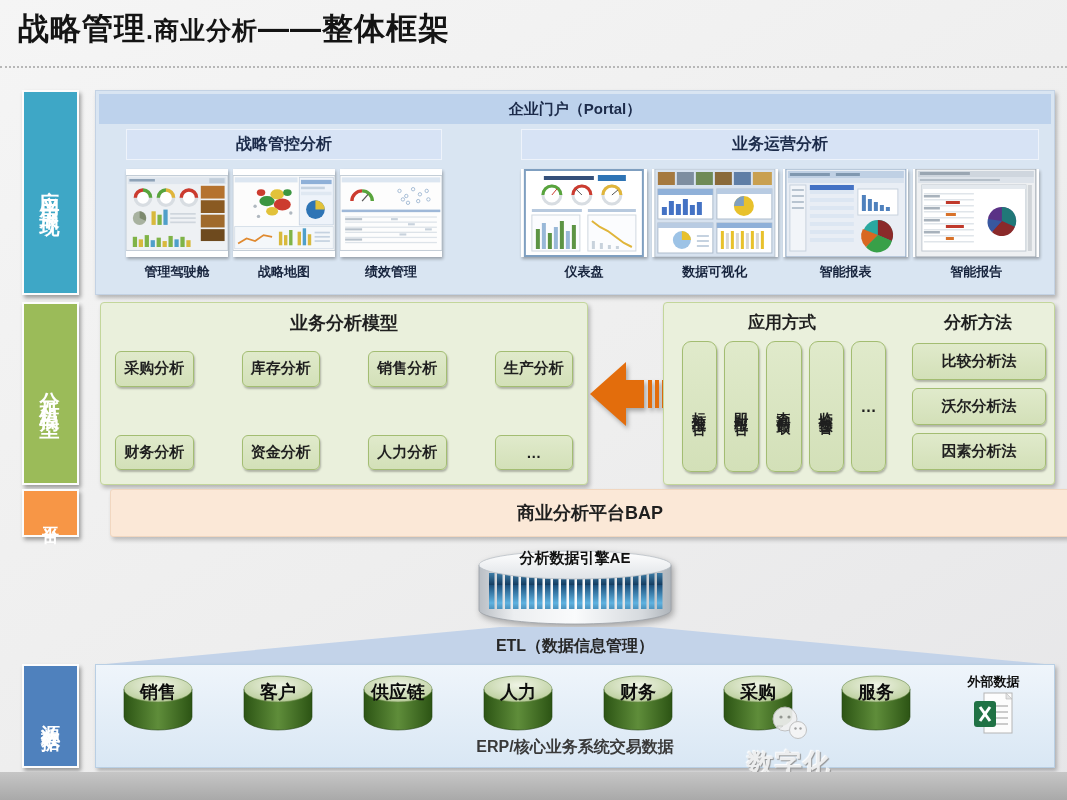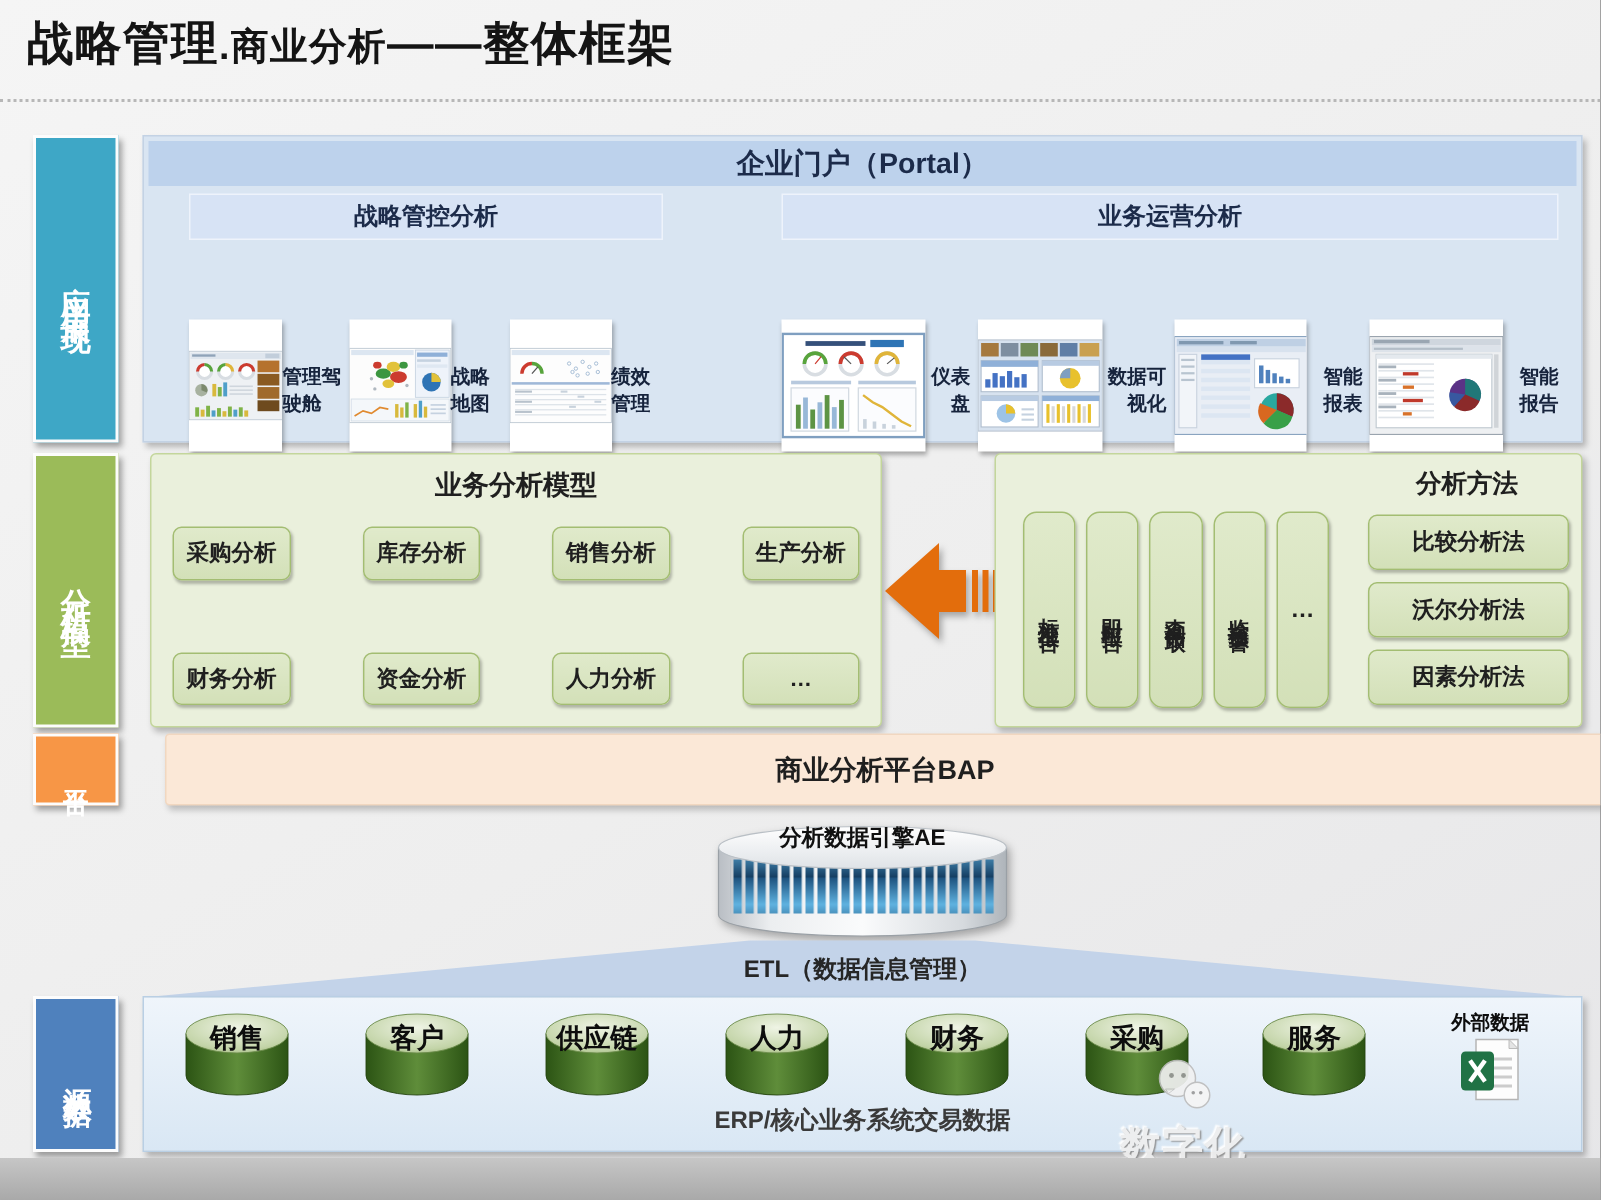--- a/index.html
+++ b/index.html
@@ -22,28 +22,28 @@
   #side-model{ top:302px; height:183px; background:#9bbb59; }
   #side-platform{ top:489px; height:48px; background:#f79646; }
   #side-platform span{ font-size:17px; letter-spacing:0; }
   #side-source{ top:664px; height:104px; background:#4f81bd; }
   #side-source span{ letter-spacing:4px; font-size:19px;}
 
   
   .portal{ position:absolute; left:95px; top:90px; width:960px; height:205px;
     background:#d9e5f2; border:1px solid #c3d2e4; box-shadow:2px 3px 4px rgba(0,0,0,.25); }
   .portal-header{ position:absolute; left:3px; right:3px; top:3px; height:30px; background:#bdd2ec;
-    display:flex; align-items:center; justify-content:center; font-weight:bold; font-size:19px; color:#1c2b4a; }
+    display:flex; align-items:center; justify-content:center; font-weight:bold; font-size:15px; color:#1c2b4a; }
   .pgroup{ position:absolute; top:38px; bottom:6px; }
   #pgroup-strategy{ left:30px; width:316px; }
   #pgroup-operations{ left:425px; width:518px;text-align:right; }
   .pgroup-title{ height:31px; background:#d7e3f5; border:1px solid #eef3fb;
     display:flex; align-items:center; justify-content:center; font-weight:bold; font-size:16px; color:#1c2b4a; }
   .thumb-row{ display:flex; gap:5px; margin-top:9px; }
-  .thumb{ flex:1; display:flex; flex-direction:row; align-items:center;margin-top:44px; }
+  .thumb{ flex:1; display:flex; flex-direction:column; align-items:center; }
   .thumb svg{ width:100%; height:88px; box-shadow:1px 2px 3px rgba(0,0,0,.3); background:#fff; }
   .thumb-label{ margin-top:6px; font-weight:bold; font-size:13px; color:#16233c; }
 
   
   .green-panel{ position:absolute; top:302px; height:183px; background:#eaf0dc; border:1px solid #c3d69b;
     border-radius:4px; box-shadow:2px 3px 4px rgba(0,0,0,.25); }
   #model-panel{ left:100px; width:488px; }
   .panel-title{ position:absolute; left:0; right:0; top:8px; text-align:center; font-weight:bold; font-size:18px; color:#1f1f1f; }
   .model-grid{ position:absolute; left:14px; right:14px; top:48px; bottom:14px;
     display:grid; grid-template-columns:repeat(4,1fr); grid-template-rows:1fr 1fr; column-gap:12px; row-gap:12px;gap:48px; }
@@ -397,20 +397,21 @@
   </div>
 
   <svg id="left-arrow" viewBox="0 0 78 84">
     <path d="M2,42 L38,10 L38,28 L56,28 L56,56 L38,56 L38,74 Z" fill="#e36d0c"></path>
     <rect x="60" y="28" width="4" height="28" fill="#e36d0c"></rect>
     <rect x="67" y="28" width="4" height="28" fill="#e36d0c"></rect>
     <rect x="74" y="28" width="4" height="28" fill="#e36d0c"></rect>
   </svg>
 
   <div class="green-panel" id="apps-panel">
+    <div class="apps-title">应用方式</div>
     <div class="methods-title">分析方法</div>
     <div class="pill-row">
       <div class="pill">
           <span>标准报告</span>
         </div>
       <div class="pill">
           <span>即时报告</span>
         </div>
       <div class="pill">
           <span>查询钻取</span>

